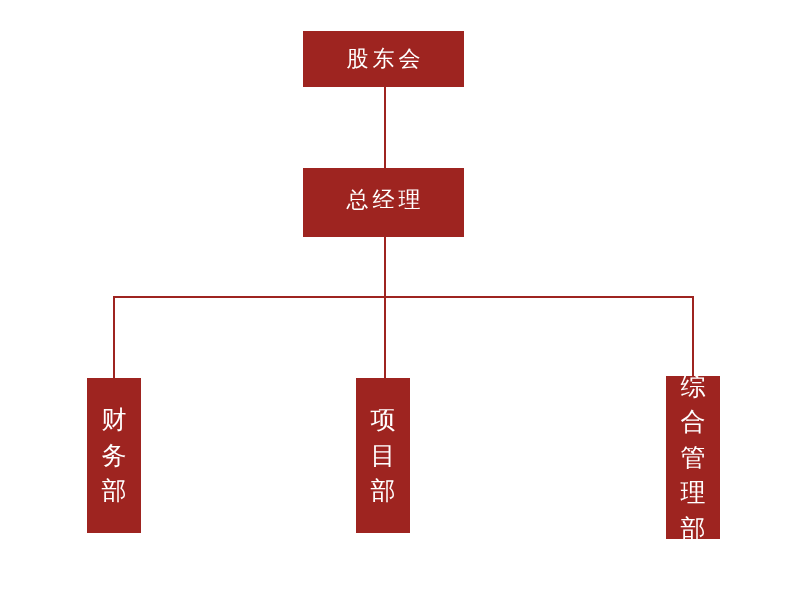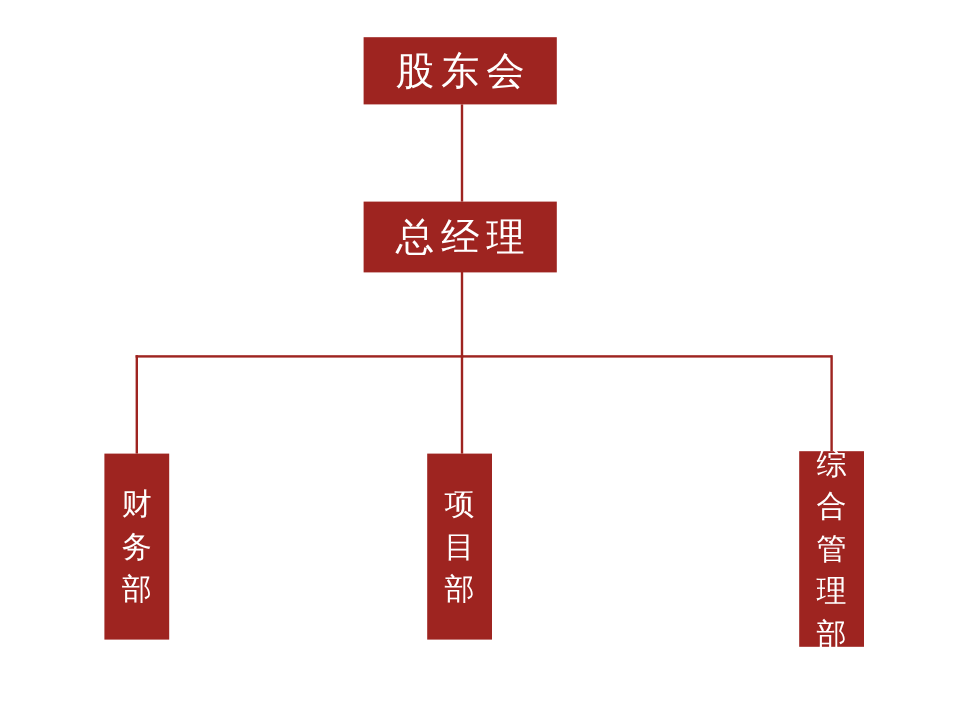--- a/index.html
+++ b/index.html
@@ -40,21 +40,21 @@
     letter-spacing: 0.06em;
   }
   .node-label {
     display: block;
     text-align: center;
     white-space: pre-line;
   }
 
   
   .node.horiz {
-    font-size: 32px;
+    font-size: 22px;
     align-items: center;
   }
   .node.horiz .node-label {
     letter-spacing: 0.18em;
     text-indent: 0.18em;
   }
 
   
   .node.vert {
     font-size: 25px;
@@ -79,21 +79,21 @@
   <div class="conn conn-v" style="left:113px; top:296px; height:82px;"></div>
 
   <div class="conn conn-v" style="left:384px; top:296px; height:82px;"></div>
 
   <div class="conn conn-v" style="left:692px; top:296px; height:80px;"></div>
 
   <div class="node horiz" style="left:303px; top:31px; width:161px; height:56px;">
     <span class="node-label">股东会</span>
   </div>
 
-  <div class="node horiz" style="left:303px; top:168px; width:161px; height:59px;">
+  <div class="node horiz" style="left:303px; top:168px; width:161px; height:69px;font-family:Liberation Mono, monospace;">
     <span class="node-label">总经理</span>
   </div>
 
   <div class="node vert" style="left:87px; top:378px; width:54px; height:155px;">
     <span class="node-label">财
 务
 部</span>
   </div>
 
   <div class="node vert" style="left:356px; top:378px; width:54px; height:155px;">

